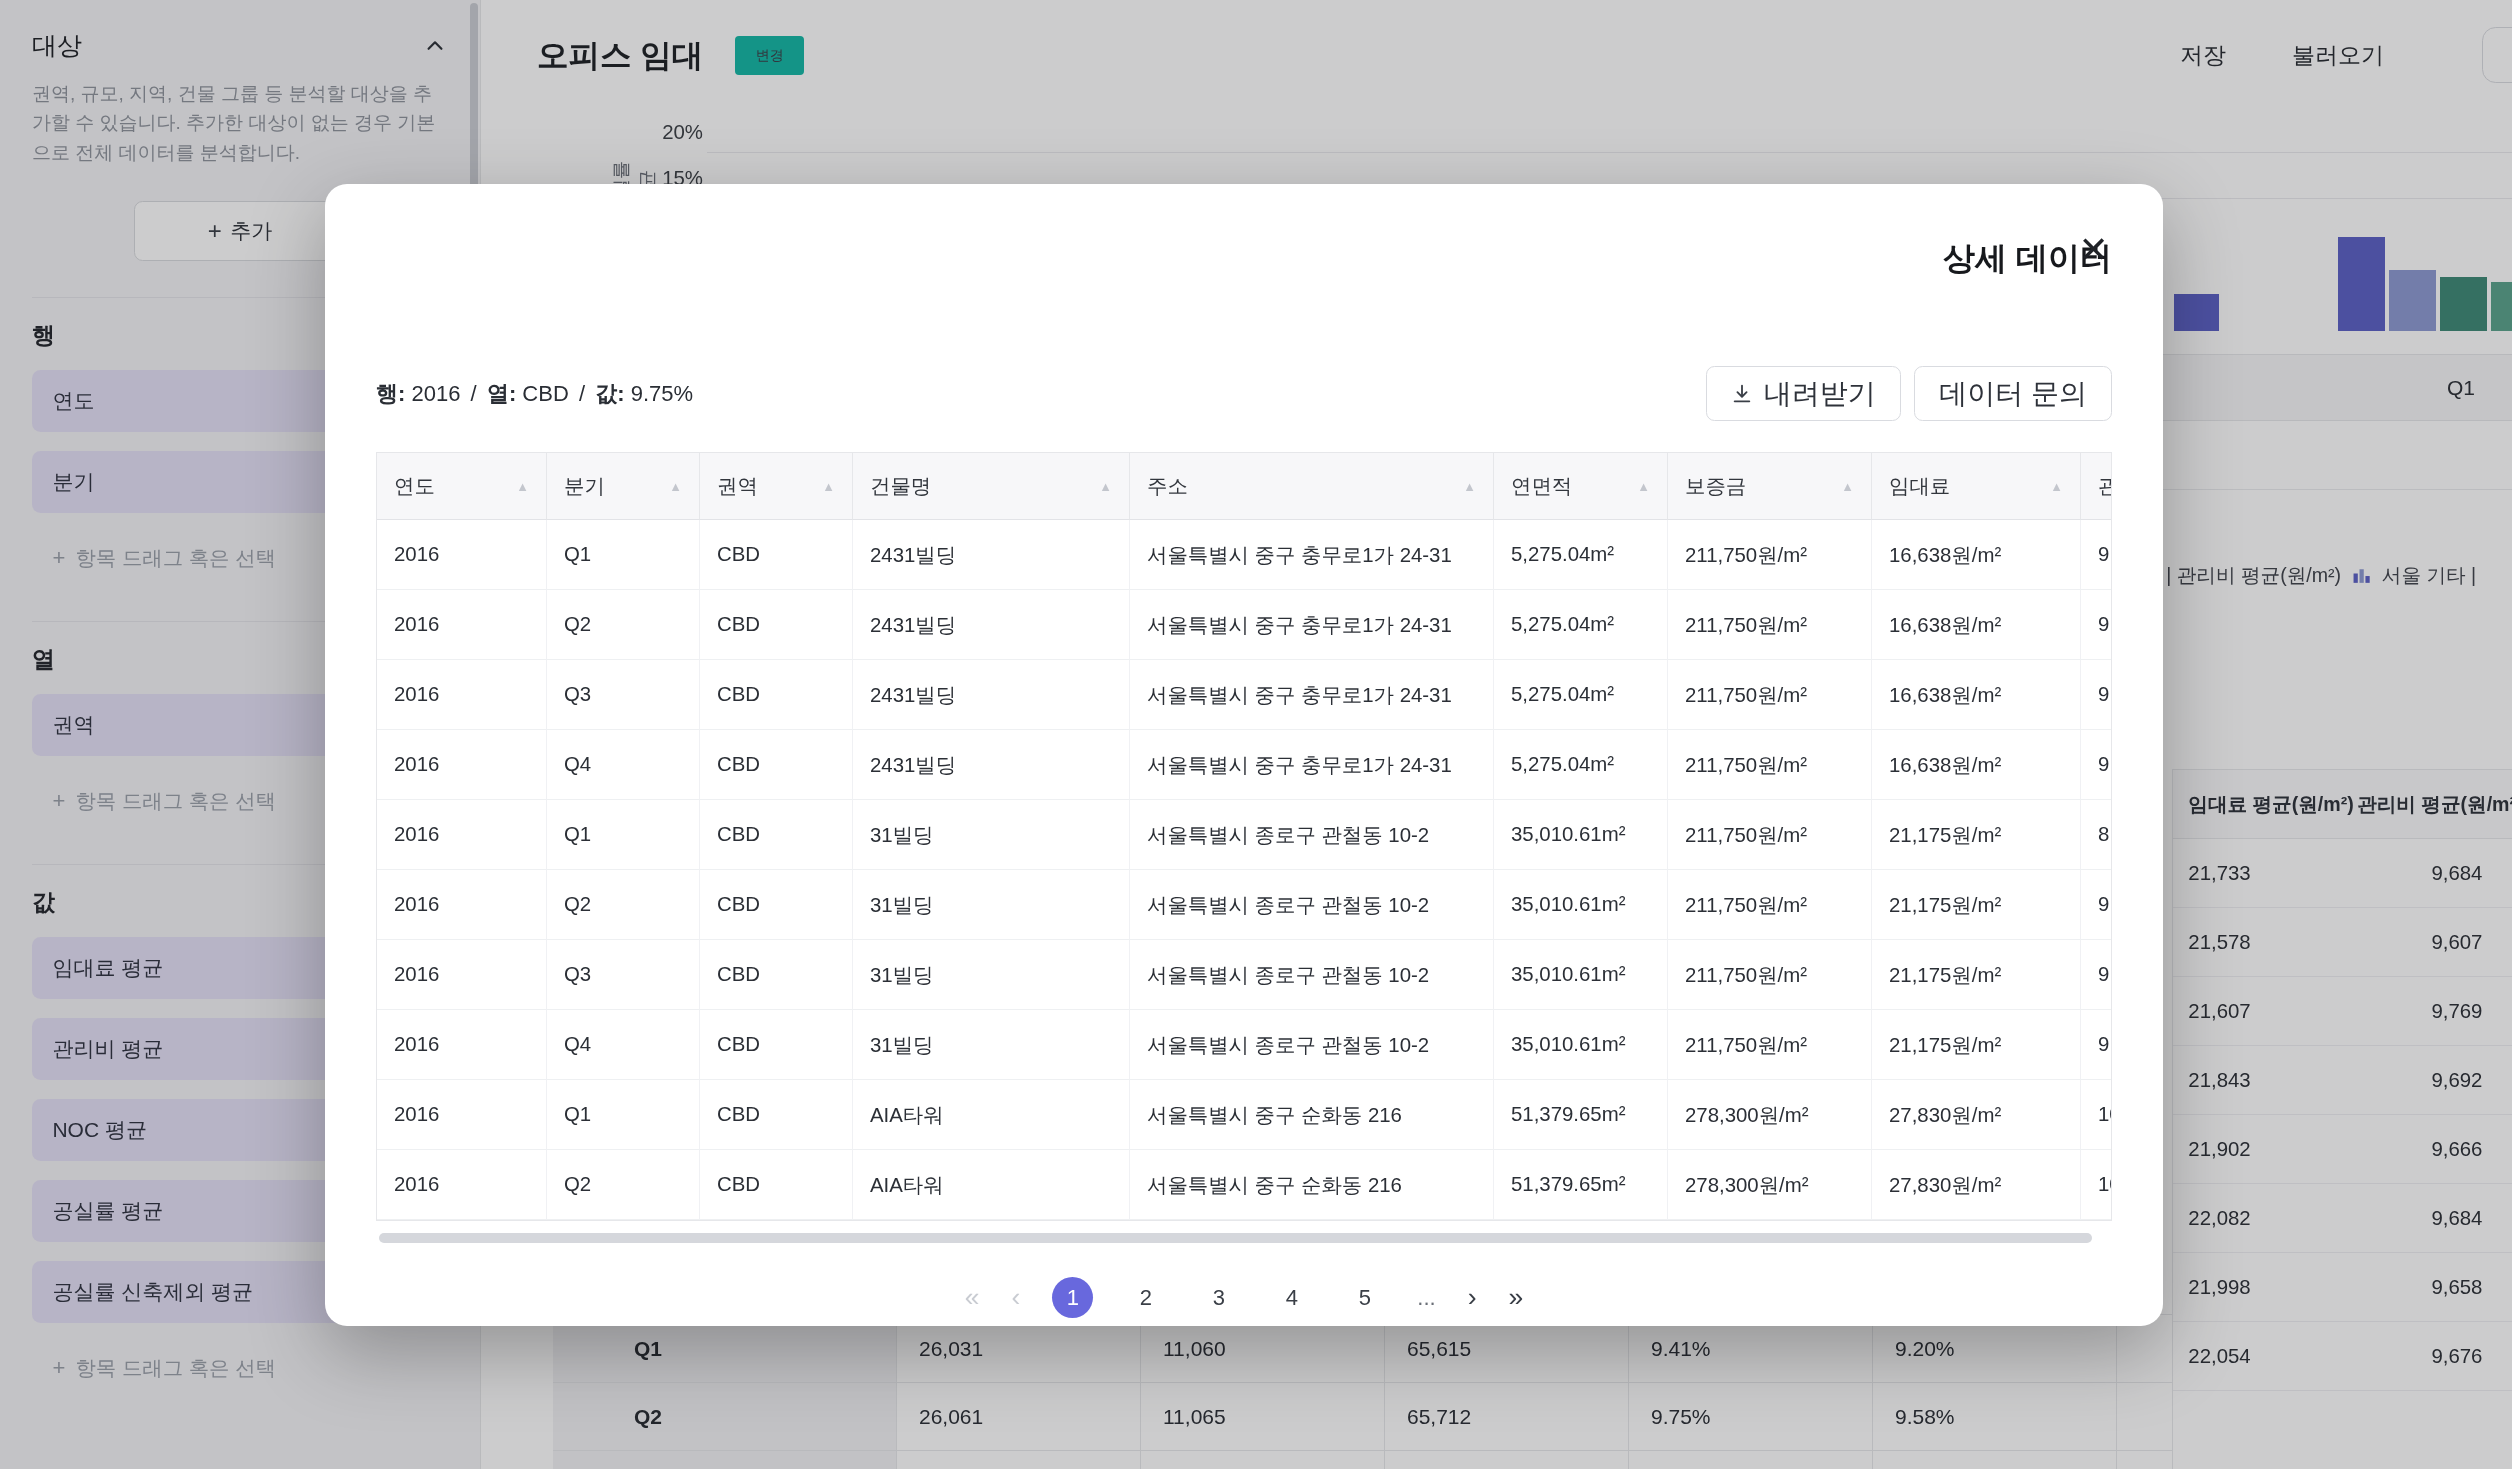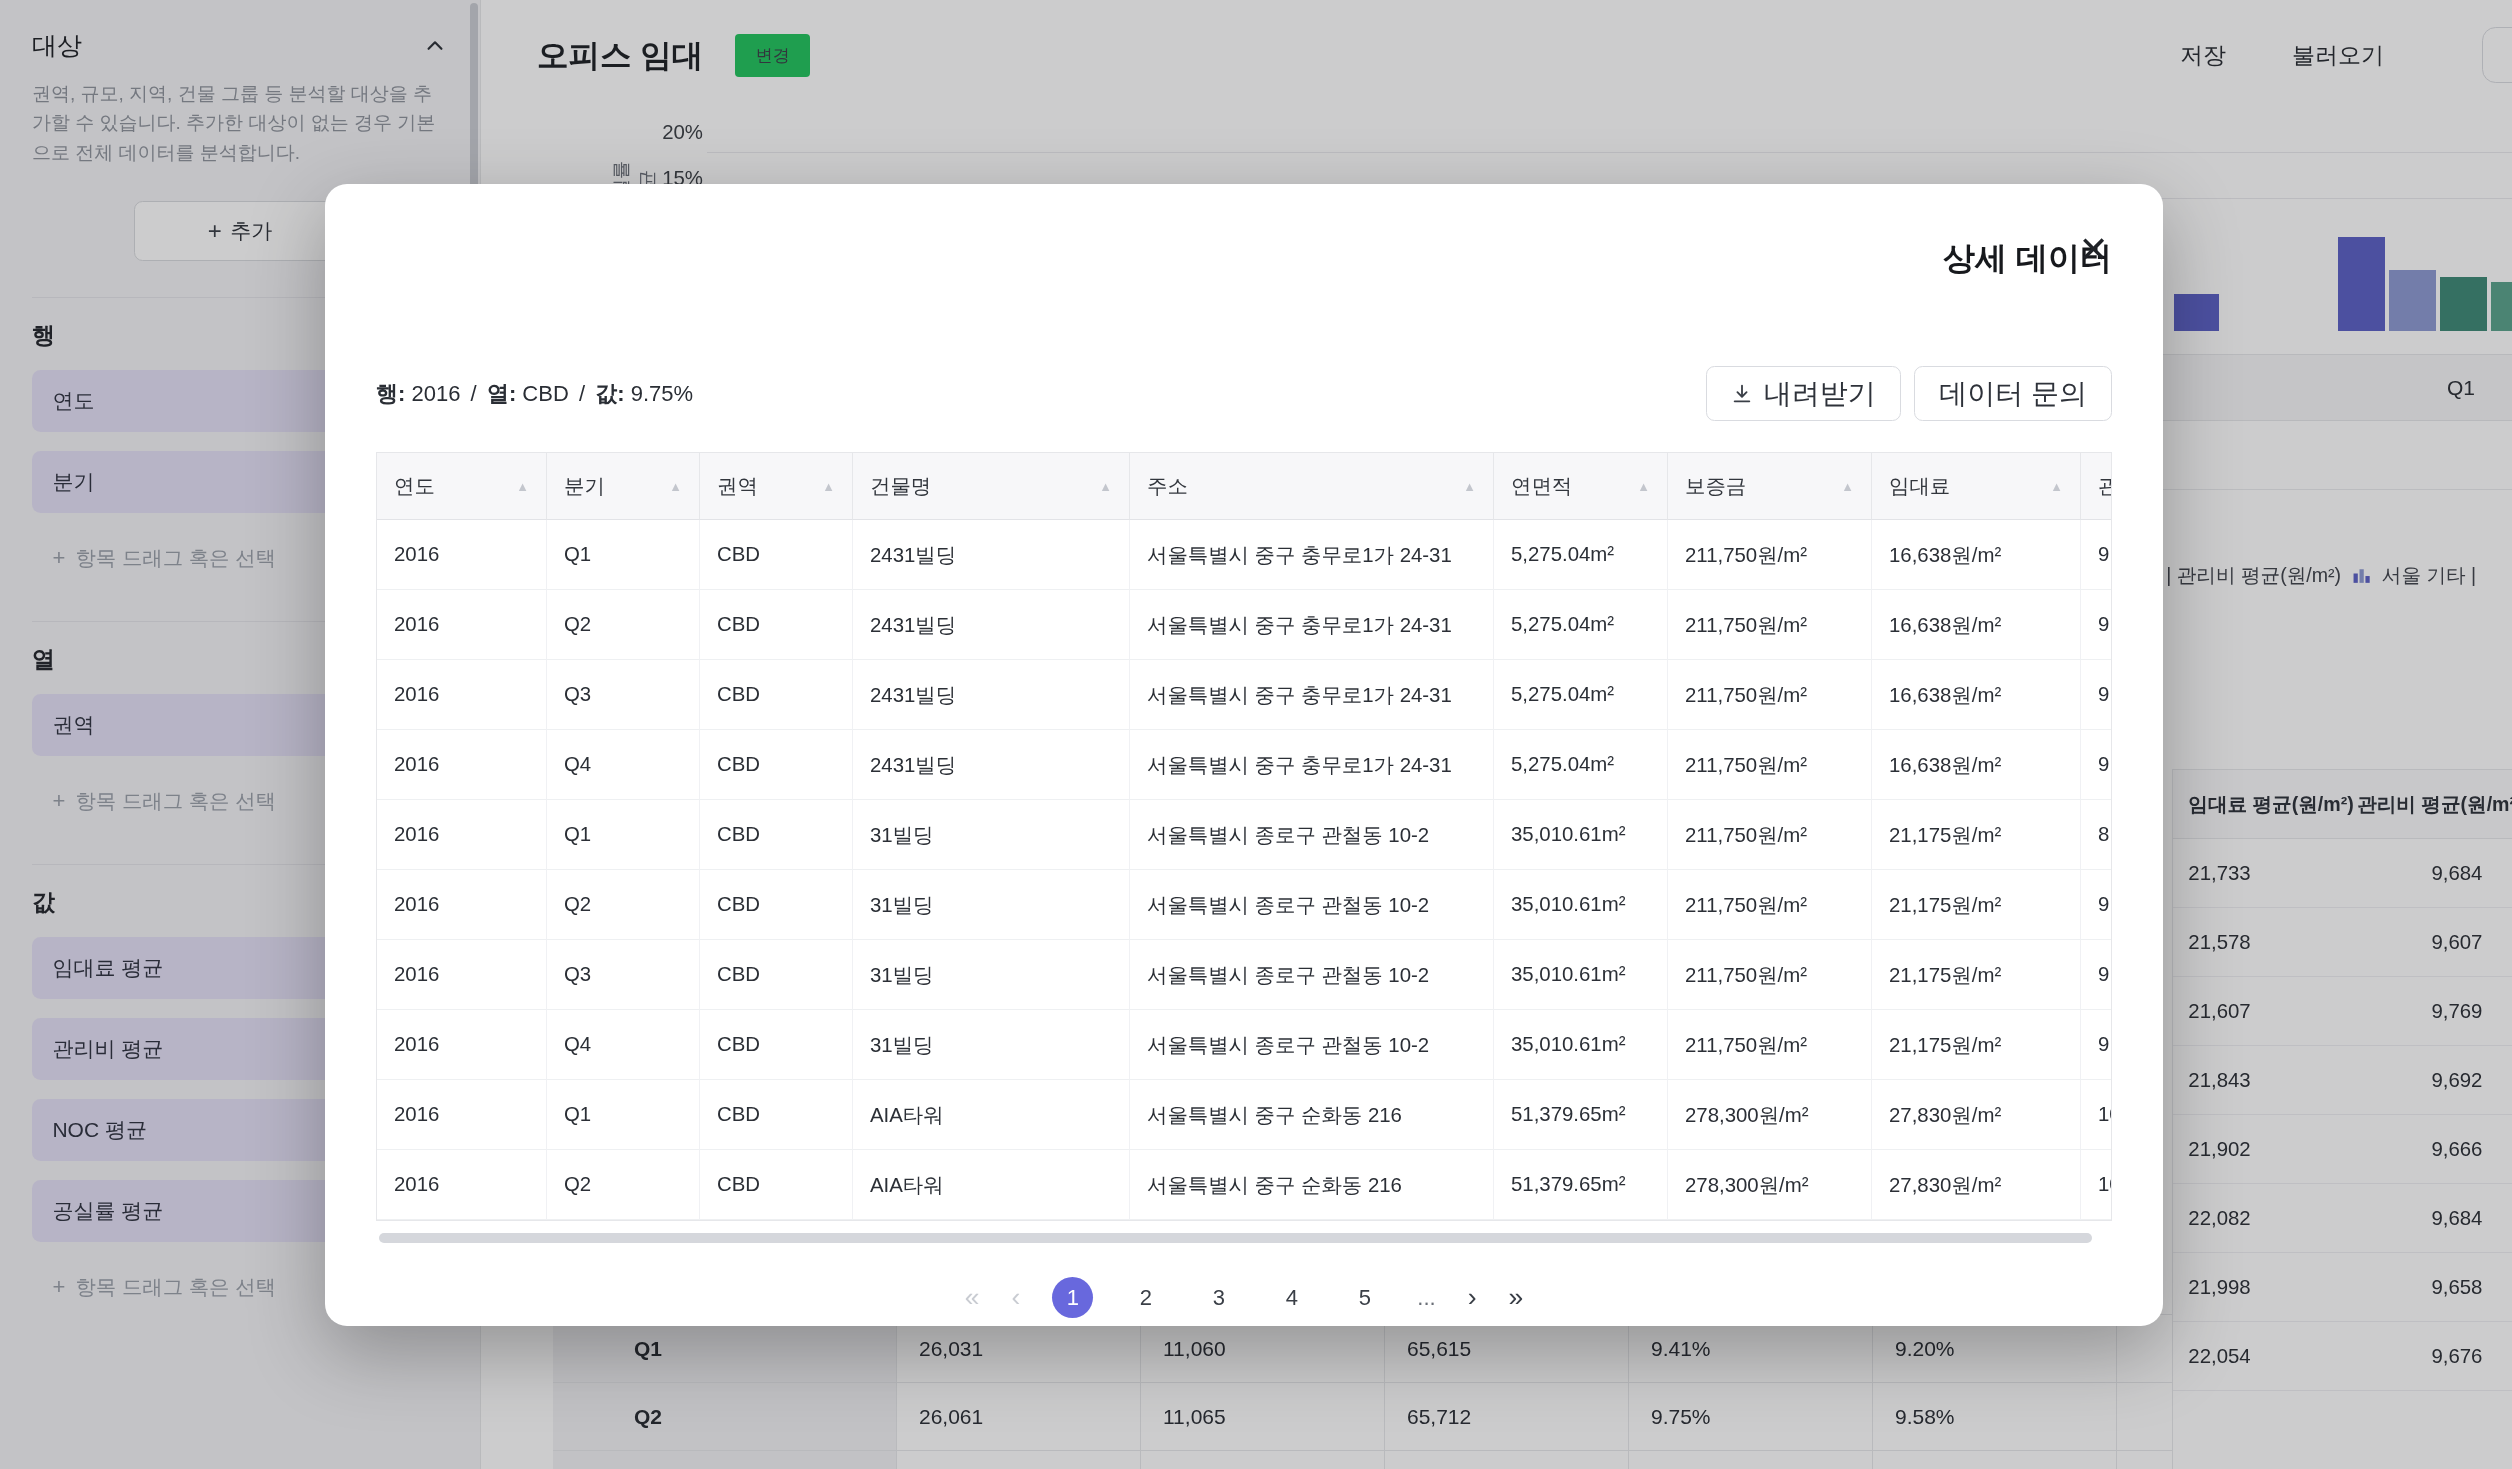--- a/index.html
+++ b/index.html
@@ -18,21 +18,21 @@
   .section{margin-top:36px;border-top:0.9px solid #e4e5e9;padding-top:22px}
   .sec-label{font-size:23px;font-weight:700;color:#23262c}
   .pill{margin-top:19px;height:62px;background:#e5e1f7;border-radius:8.5px;display:flex;align-items:center;justify-content:space-between;padding:0 20.4px;font-size:21px;color:#2f3340;cursor:grab}
   .pill .x{font-size:20.4px;color:#6e7380;cursor:pointer}
   .ph{margin-top:17px;height:55px;display:flex;align-items:center;gap:10.2px;padding:0 20.4px;color:#9aa0aa;font-size:20.4px;cursor:pointer}
   .ph .plus{font-size:22px;color:#9aa0aa}
 
   
   .topbar{position:absolute;left:481px;top:0;right:0;height:111px;background:#fff;display:flex;align-items:center;padding:0 128px 0 56px}
   .page-title{font-size:31.5px;font-weight:700;color:#1d2025}
-  .badge{margin-left:32px;background:#22c55e;border-radius:4px;padding:10.2px 20.4px;font-size:17px;color:#3a3f47;cursor:pointer}
+  .badge{margin-left:32px;background:#14b8a6;border-radius:4px;padding:10.2px 20.4px;font-size:14px;color:#3a3f47;cursor:pointer}
   .top-actions{margin-left:auto;display:flex;gap:66px;font-size:23px;color:#272b31}
   .top-actions span{cursor:pointer}
   .corner-btn{position:absolute;right:-25.5px;top:27px;width:56px;height:56px;border:0.9px solid #d9dbe0;border-radius:13.6px;background:#fff}
 
   
   .chart{position:absolute;left:481px;top:111px;right:0;height:247px;background:#fff}
   .ytick{position:absolute;width:60px;text-align:right;font-size:20.4px;color:#3c4046}
   .gridline{position:absolute;left:226px;right:0;height:0.9px;background:#e9e9ed}
   .ylab{position:absolute;left:85px;top:51px;width:136px;transform:rotate(-90deg);transform-origin:center;font-size:18px;color:#6b7079;text-align:center;line-height:1.45}
   .bars{position:absolute;left:0;top:0;right:0;height:220px}
@@ -158,20 +158,24 @@
         <div class="pill">
           <span>NOC 평균</span>
           <span class="x" style="visibility: hidden;">✕</span>
         </div>
 
         <div class="pill">
           <span>공실률 평균</span>
           <span class="x" style="visibility: hidden;">✕</span>
         </div>
 
+        <div class="pill">
+          <span>공실률 신축제외 평균</span>
+          <span class="x">✕</span>
+        </div>
       </div>
     <div class="ph">
       <span class="plus">+</span>
       <span>항목 드래그 혹은 선택</span>
     </div>
   </div>
 </div>
 <div class="vscroll"></div>
 
 <div class="topbar">

